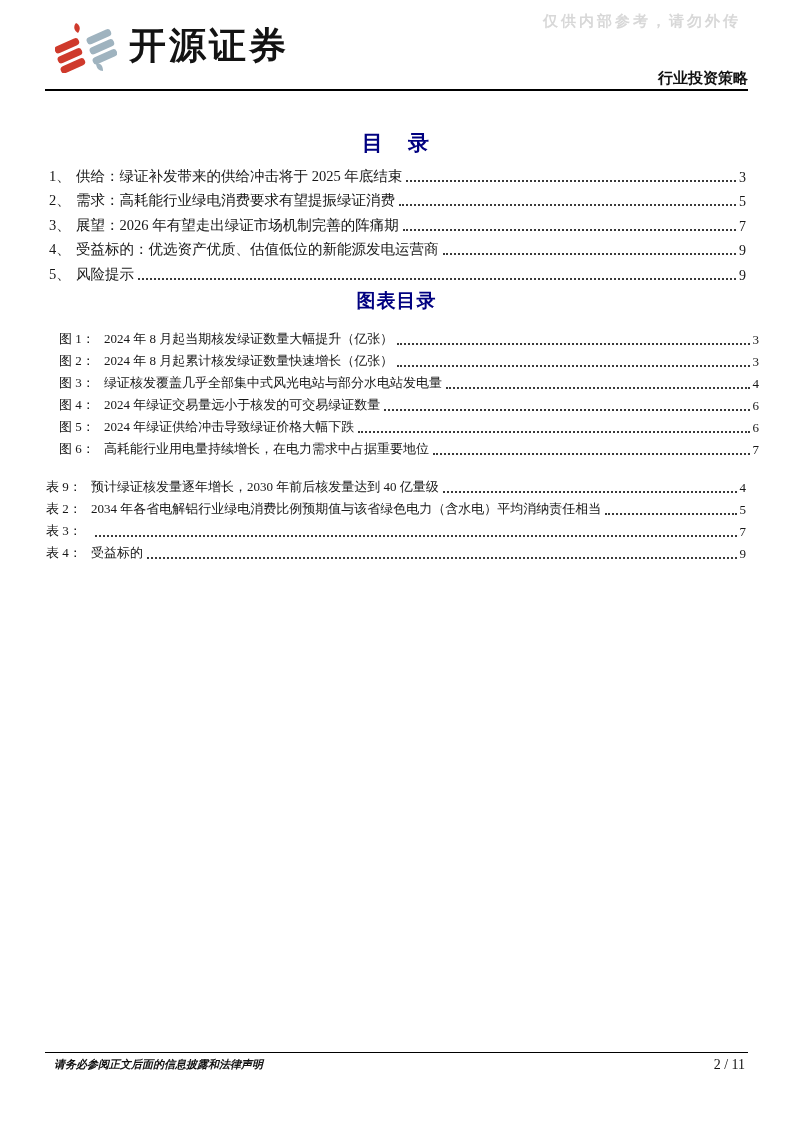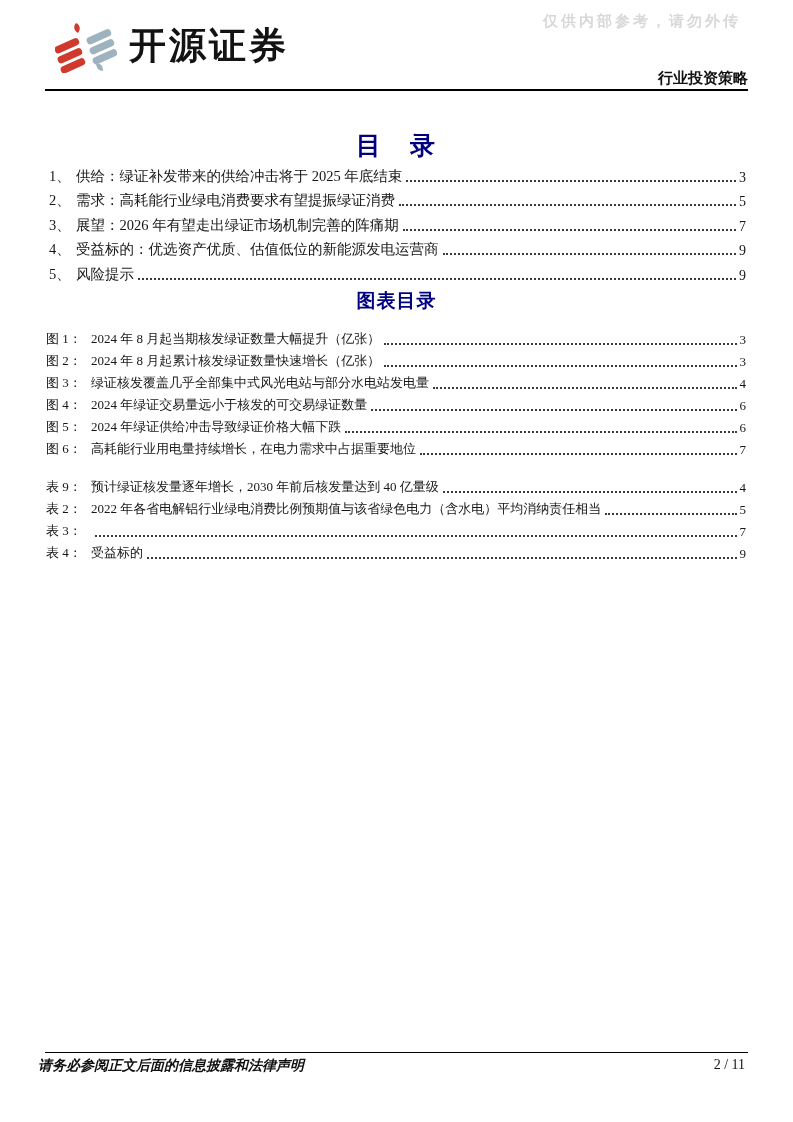--- a/index.html
+++ b/index.html
@@ -58,21 +58,21 @@
     border-top: 2px solid #000000;
   }
 
   
   .toc-title {
     position: absolute;
     top: 129px;
     left: 0;
     width: 100%;
     text-align: center;
-    font-size: 25px;
+    font-size: 21px;
     font-weight: bold;
     color: #000080;
     letter-spacing: 2px;
   }
   .toc-list {
     position: absolute;
     left: 45px;
     width: 703px;
   }
   .toc-list-main { top: 161px; }
@@ -109,21 +109,21 @@
     position: absolute;
     top: 288px;
     left: 0;
     width: 100%;
     text-align: center;
     font-size: 19px;
     font-weight: bold;
     color: #000080;
     letter-spacing: 1px;
   }
-  .toc-list-figs { top: 326px; }
+  .toc-list-figs { top: 326px; margin-left: 13px; }
   .toc-list-tabs { top: 474px; }
   .toc-figs .toc-row { font-size: 13px; height: 22px; }
   .fig-num {
     width: 46px;
     flex: 0 0 46px;
     padding-left: 1px;
     white-space: nowrap;
   }
   .toc-figs .toc-dots { margin-bottom: 3.5px; }
   .toc-figs .toc-page { font-size: 13px; }
@@ -132,22 +132,22 @@
   .footer-rule {
     position: absolute;
     top: 1052px;
     left: 45px;
     width: 703px;
     border-top: 1.6px solid #000000;
   }
   .footer-disclaimer {
     position: absolute;
     top: 1057px;
-    left: 38px;
-    font-size: 14px;
+    left: 54px;
+    font-size: 11px;
     font-weight: bold;
     font-style: italic;
     color: #111111;
   }
   .footer-page {
     position: absolute;
     top: 1057px;
     right: 48px;
     font-size: 14px;
     color: #111111;
@@ -274,21 +274,21 @@
 
       <div class="toc-row">
         <span class="fig-num">表 9：</span>
         <span class="toc-text">预计绿证核发量逐年增长，2030 年前后核发量达到 40 亿量级</span>
         <span class="toc-dots"></span>
         <span class="toc-page">4</span>
       </div>
 
       <div class="toc-row">
         <span class="fig-num">表 2：</span>
-        <span class="toc-text">2022 年各省电解铝行业绿电消费比例预期值与该省绿色电力（含水电）平均消纳责任相当</span>
+        <span class="toc-text">2034 年各省电解铝行业绿电消费比例预期值与该省绿色电力（含水电）平均消纳责任相当</span>
         <span class="toc-dots"></span>
         <span class="toc-page">5</span>
       </div>
 
       <div class="toc-row">
         <span class="fig-num">表 3：</span>
         <span class="toc-dots"></span>
         <span class="toc-page">7</span>
       </div>
 

